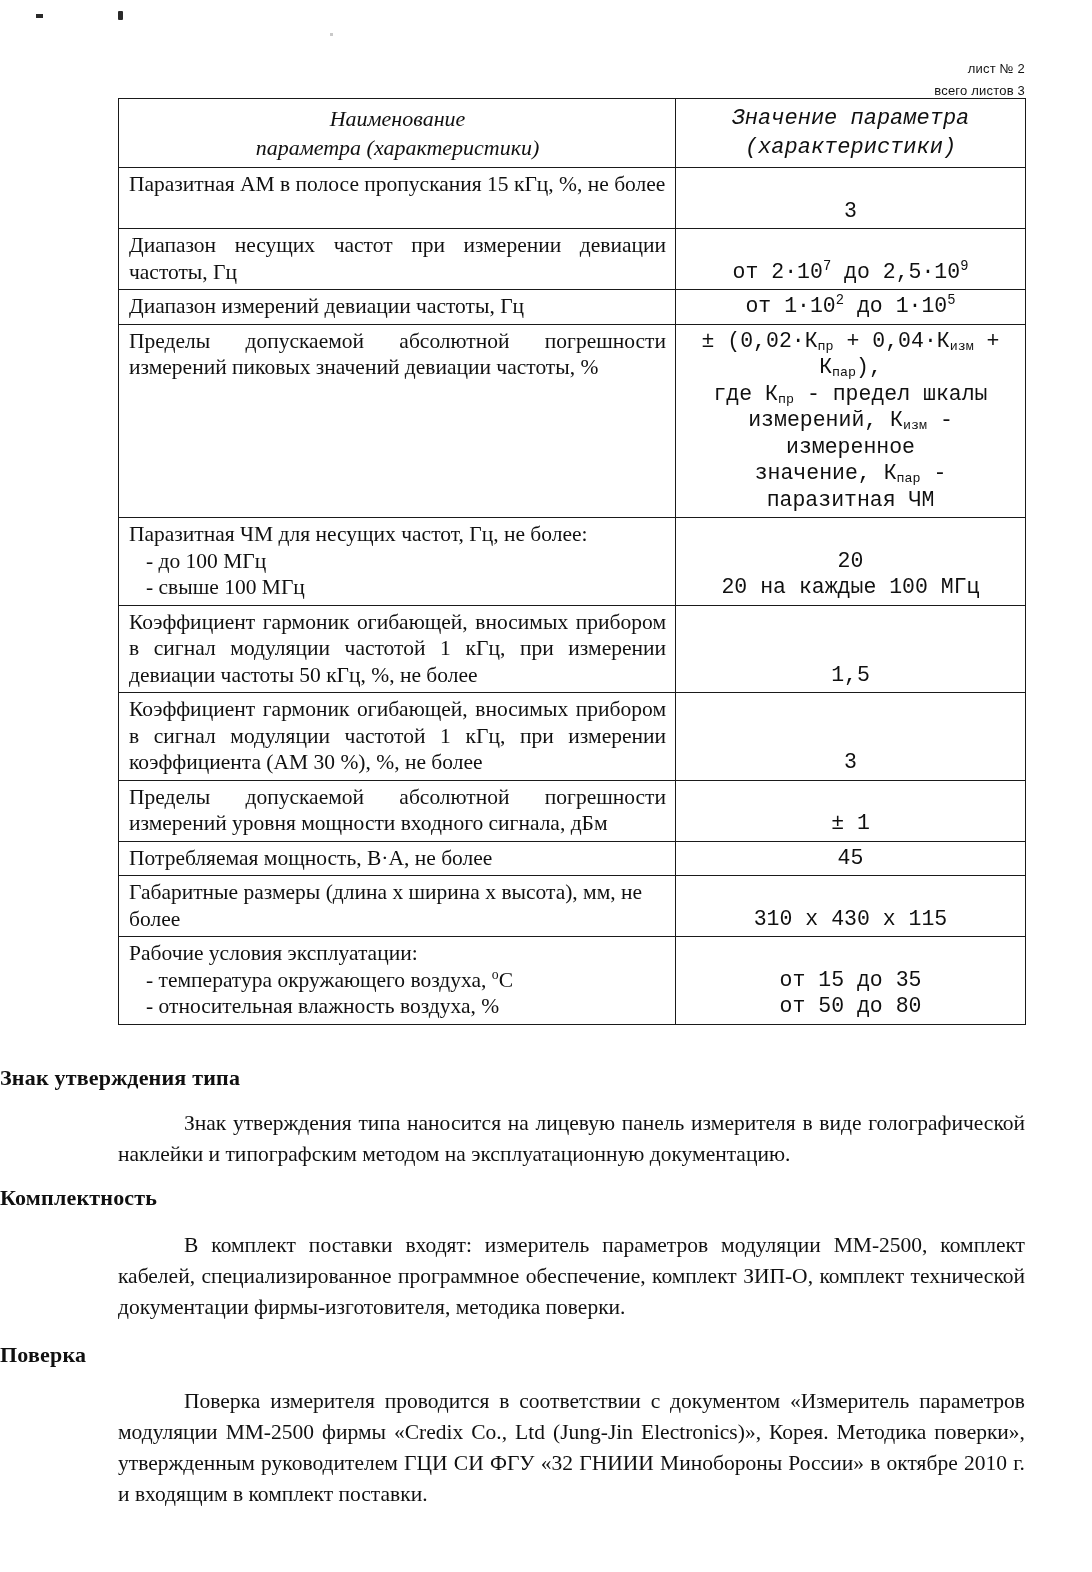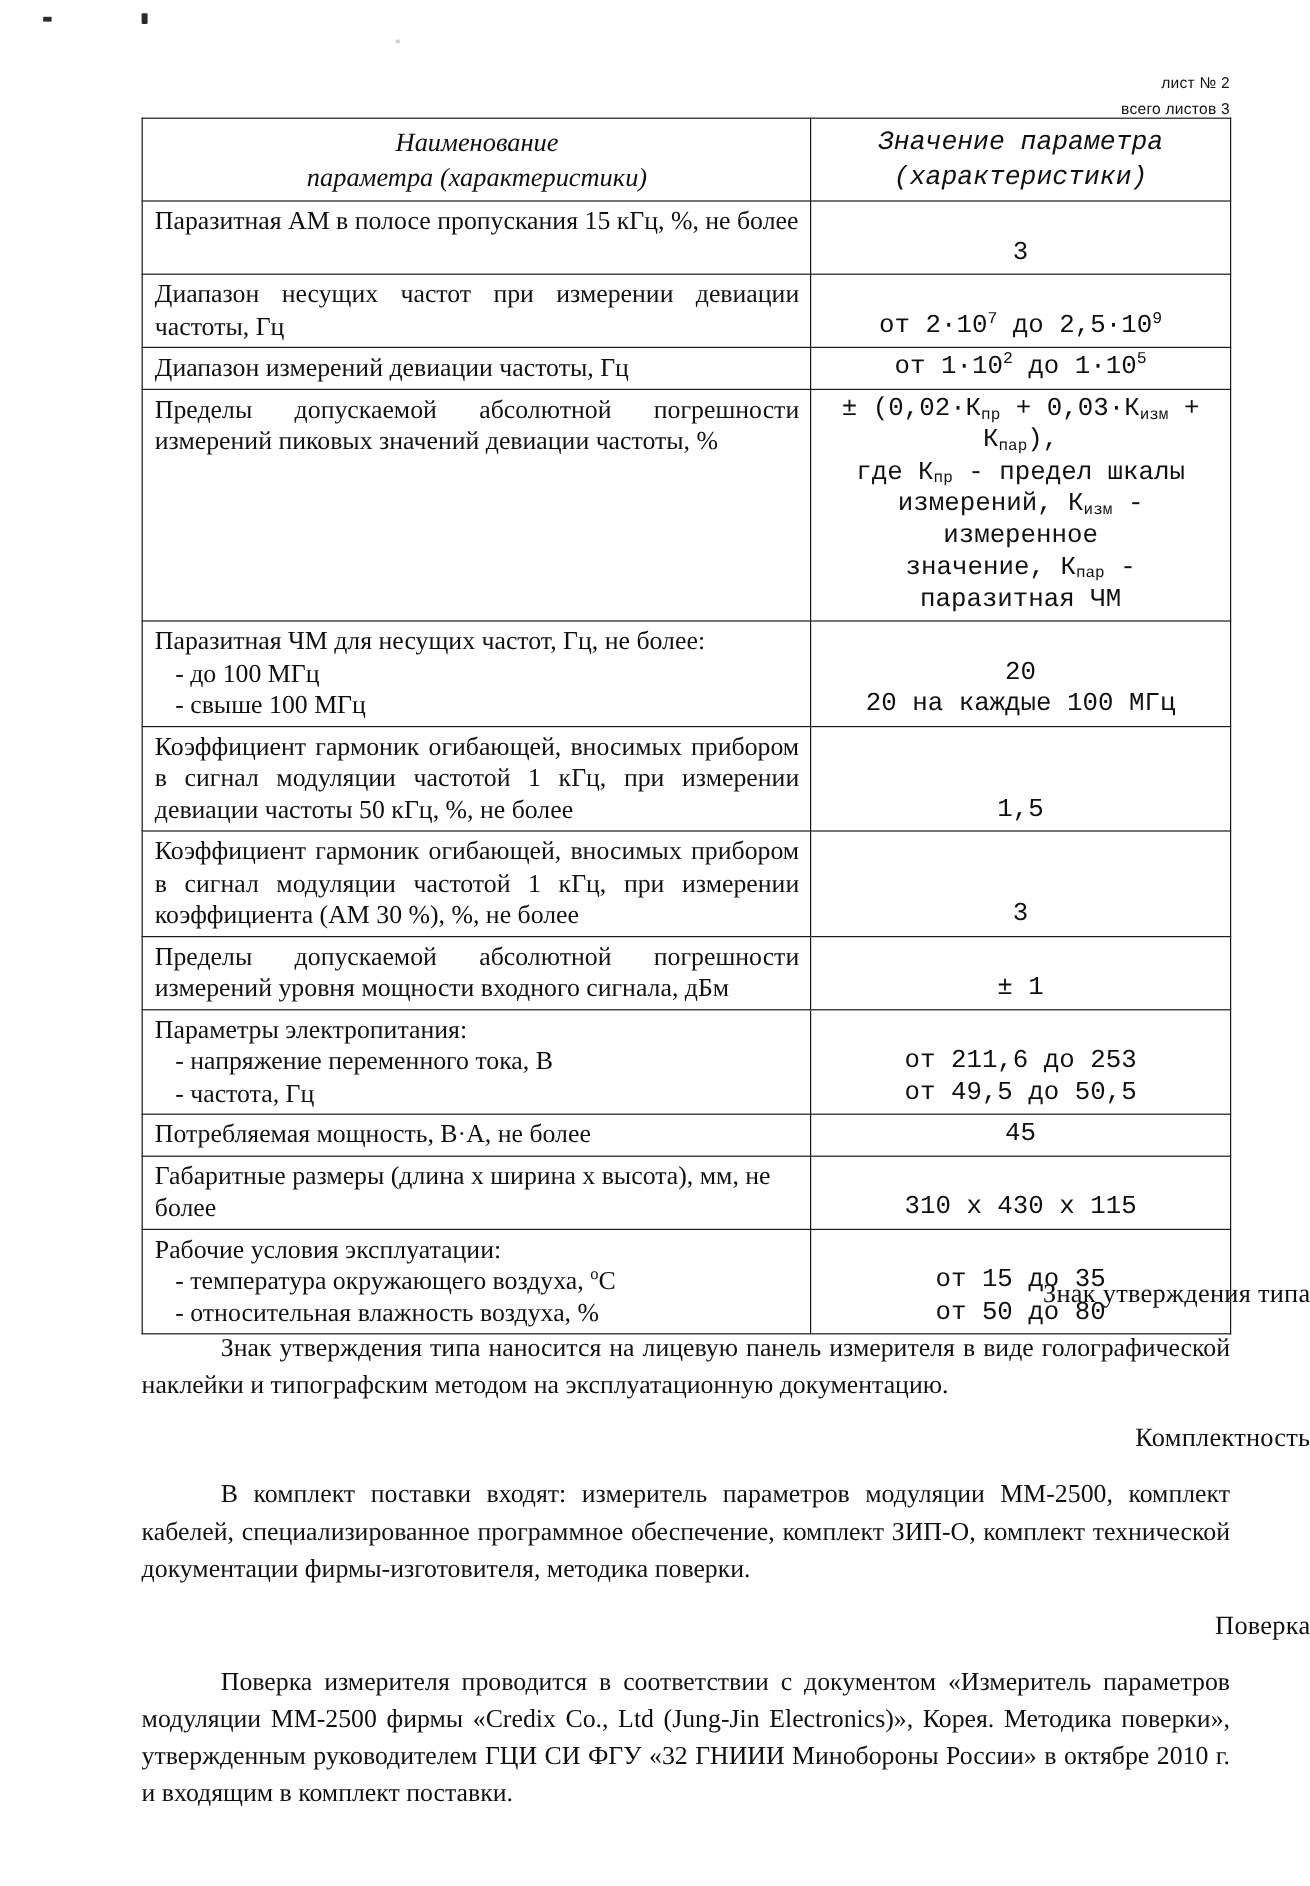--- a/index.html
+++ b/index.html
@@ -75,22 +75,22 @@
   sup{ font-size:0.64em; vertical-align:super; line-height:0; }
   sub{ font-size:0.62em; vertical-align:-0.22em; line-height:0; }
   .sub-item{ padding-left:17px; }
   .valblock{ display:block; }
   .spacer{ display:block; height:26.5px; }
 
   
   .section-title{
     position:absolute;
     left:0; right:0;
-    text-align:right;
-    font-weight:normal;
+    text-align:left;
+    font-weight:bold;
     font-size:22px;
     letter-spacing:0.2px;
   }
   .para{
     position:absolute;
     left:118px;
     width:907px;
     font-size:21.5px;
     line-height:31px;
     text-align:justify;
@@ -160,21 +160,21 @@
           <div class="cell-val"><span><span>от 1·10</span><sup>2</sup><span> до 1·10</span><sup>5</sup></span></div>
         </td>
       </tr>
 
       <tr>
         <td>
           <div class="cell-name">Пределы допускаемой абсолютной погрешности измерений пиковых значений девиации частоты, %</div>
         </td>
         <td>
           <div class="cell-val">
-            <span class="valblock"><span>± (0,02·К</span><sub>пр</sub><span> + 0,03·К</span><sub>изм</sub><span> + К</span><sub>пар</sub><span>),</span></span>
+            <span class="valblock"><span>± (0,02·К</span><sub>пр</sub><span> + 0,04·К</span><sub>изм</sub><span> + К</span><sub>пар</sub><span>),</span></span>
             <span class="valblock"><span>где К</span><sub>пр</sub><span> - предел шкалы</span></span>
             <span class="valblock"><span>измерений, К</span><sub>изм</sub><span> - измеренное</span></span>
             <span class="valblock"><span>значение, К</span><sub>пар</sub><span> - паразитная ЧМ</span></span>
           </div>
         </td>
       </tr>
 
       <tr>
         <td>
           <div class="cell-name nojust">
@@ -213,36 +213,20 @@
 
       <tr>
         <td>
           <div class="cell-name">Пределы допускаемой абсолютной погрешности измерений уровня мощности входного сигнала, дБм</div>
         </td>
         <td class="bottom">
           <div class="cell-val"><span class="spacer"></span><span>± 1</span></div>
         </td>
       </tr>
 
-      <tr>
-        <td>
-          <div class="cell-name nojust">
-            <div>Параметры электропитания:</div>
-            <div class="sub-item">- напряжение переменного тока, В</div>
-            <div class="sub-item">- частота, Гц</div>
-          </div>
-        </td>
-        <td>
-          <div class="cell-val">
-            <span class="spacer"></span>
-            <div>от 211,6 до 253</div>
-            <div>от 49,5 до 50,5</div>
-          </div>
-        </td>
-      </tr>
 
       <tr>
         <td>
           <div class="cell-name nojust">Потребляемая мощность, В·А, не более</div>
         </td>
         <td>
           <div class="cell-val">45</div>
         </td>
       </tr>
 

